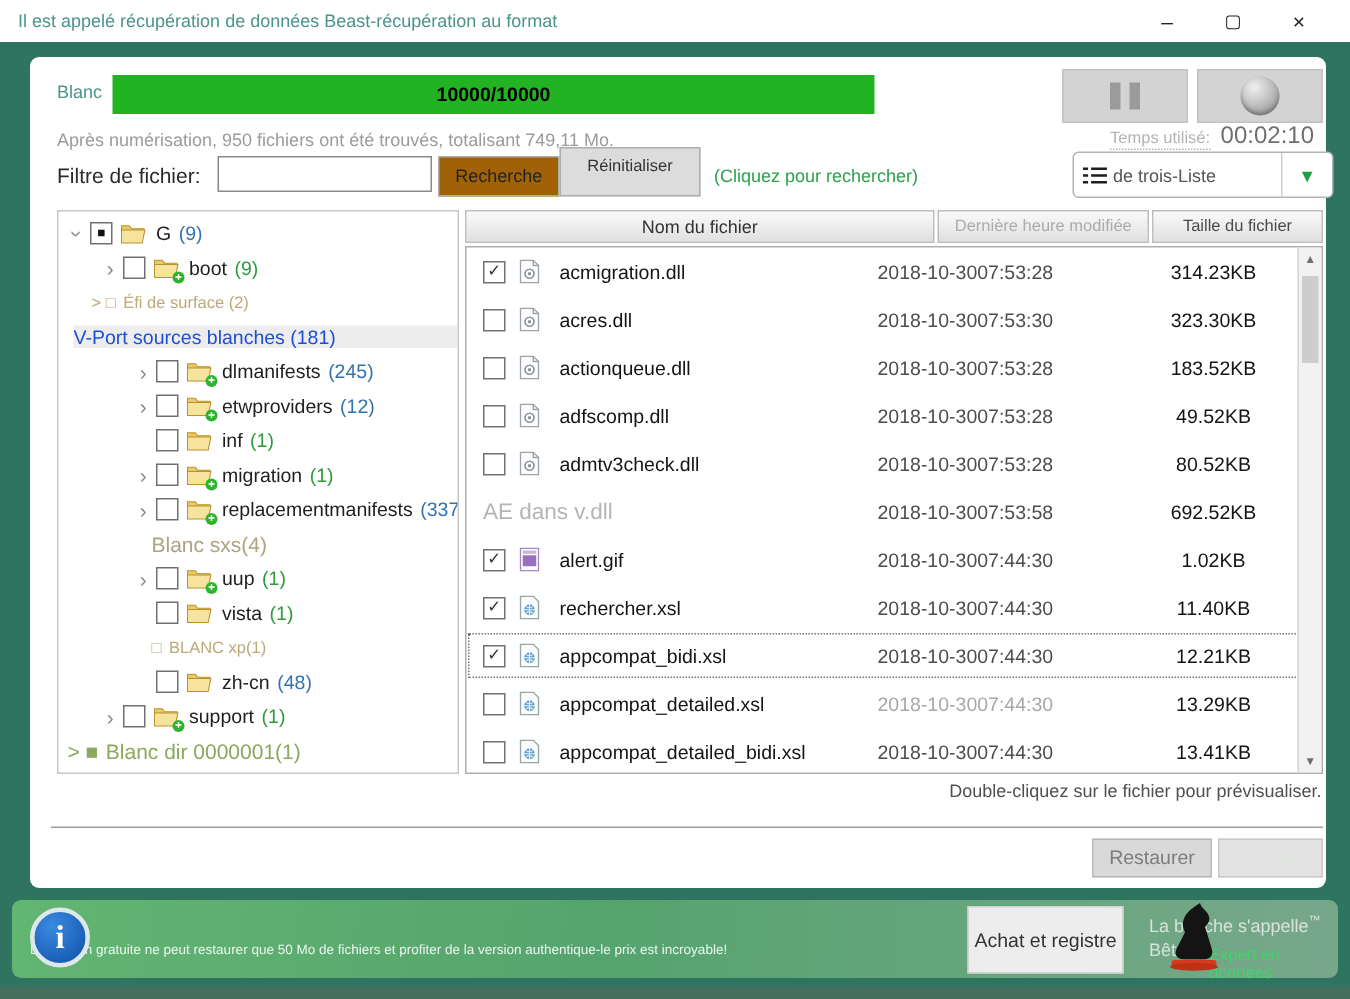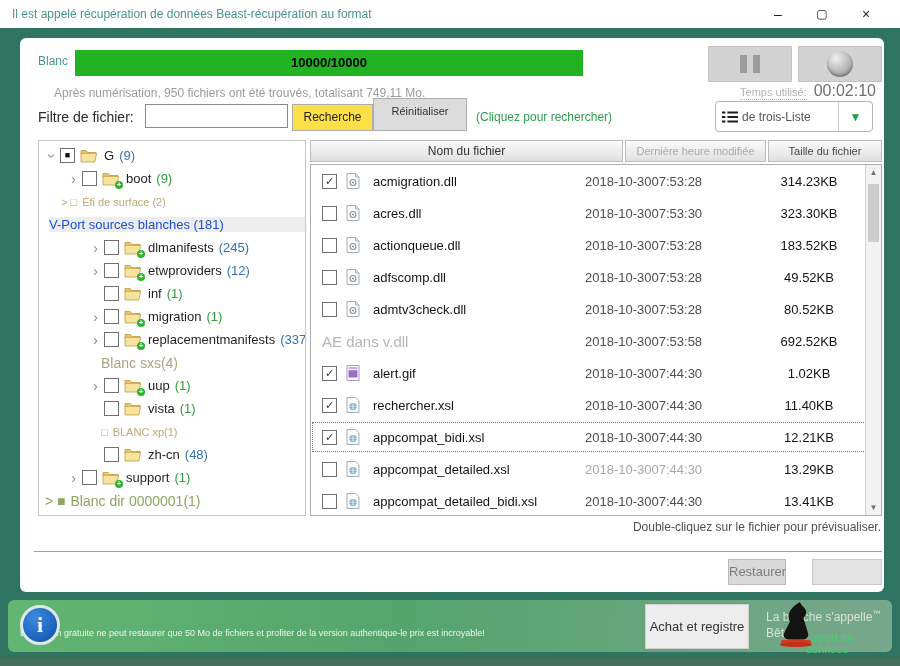--- a/index.html
+++ b/index.html
@@ -21,35 +21,35 @@
   .pbar{position:absolute;left:55px;top:12px;width:508px;height:26px;background:#22b322;
     color:#000;font-weight:bold;font-size:13px;text-align:center;line-height:26px}
   .ctrlbtn{position:absolute;top:8px;width:84px;height:36px;background:#d3d3d3;
     border:1px solid #c2c2c2;box-sizing:border-box;display:flex;align-items:center;justify-content:center}
   .ctrlbtn.pause{left:688px}
   .ctrlbtn.stop{left:778px}
   .pause-bar{display:inline-block;width:7px;height:18px;background:#9b9b9b;margin:0 3px}
   .stop-orb{width:26px;height:26px;border-radius:50%;
     background:radial-gradient(circle at 35% 28%,#f0f0f0,#a4a4a4 72%);
     box-shadow:inset 0 -2px 3px rgba(0,0,0,.28)}
-  .status{position:absolute;left:34px;top:48px;color:#9b9b9b;font-size:12px}
+  .status{position:absolute;left:18px;top:48px;color:#9b9b9b;font-size:12px}
   .time{position:absolute;right:8px;top:44px;display:flex;align-items:baseline;gap:7px}
   .time-label{color:#b3b3b3;font-size:11px;border-bottom:1px dotted #b3b3b3;padding-bottom:1px}
   .time-value{color:#6f6f6f;font-size:16px}
   
   .filter-label{position:absolute;left:18px;top:71px;font-size:14px;color:#2b2b2b}
   .filter-input{position:absolute;left:125px;top:66px;width:143px;height:24px;
     border:1px solid #8a8a8a;font-size:13px;padding:0 5px;box-sizing:border-box}
   .btn{box-sizing:border-box;cursor:default}
-  .btn-search{position:absolute;left:272px;top:66px;width:81px;height:27px;background:#fde047;
+  .btn-search{position:absolute;left:272px;top:66px;width:81px;height:27px;background:#a16207;
     border:1px solid #adadad;font-size:12px;color:#222;text-align:center;line-height:25px}
   .btn-reset{position:absolute;left:353px;top:60px;width:94px;height:33px;background:#dcdcdc;
     border:1px solid #adadad;font-size:11px;color:#333;text-align:center;line-height:25px}
   .hint{position:absolute;left:456px;top:72px;color:#2ea04c;font-size:12px}
-  .dropdown{position:absolute;left:695px;top:63px;width:158px;height:31px;border:1px solid #b3b3b3;
+  .dropdown{position:absolute;left:695px;top:63px;width:174px;height:31px;border:1px solid #b3b3b3;
     border-radius:4px;background:#fff;display:flex;align-items:center;box-sizing:border-box}
   .dd-icon{margin:0 4px 0 6px;flex:none;display:flex}
   .dd-text{color:#555;font-size:12px;flex:1;white-space:nowrap;overflow:hidden}
   .dd-arrow{width:33px;align-self:stretch;border-left:1px solid #cfcfcf;display:flex;
     align-items:center;justify-content:center;color:#1f9e43;font-size:12px}
   
   .tree{position:absolute;left:18px;top:102px;width:268px;height:376px;border:1px solid #c6c6c6;
     box-sizing:border-box;overflow:hidden;padding-top:3px;background:#fff}
   .tree-row{height:23px;display:flex;align-items:center;font-size:13px;white-space:nowrap;box-sizing:border-box}
   .chev{width:17px;flex:none;color:#8a8a8a;font-size:14px;text-align:center;line-height:14px}
@@ -90,21 +90,21 @@
   .vscroll{position:absolute;right:0;top:0;width:16px;height:100%;background:#f2f2f2;
     border-left:1px solid #d5d5d5;box-sizing:border-box}
   .sarrow{position:absolute;left:0;width:100%;height:15px;color:#6f6f6f;font-size:8px;
     text-align:center;line-height:15px}
   .sarrow.up{top:0}
   .sarrow.dn{bottom:0}
   .sthumb{position:absolute;left:2px;top:19px;width:11px;height:58px;background:#cdcdcd}
   
   .preview-hint{position:absolute;right:3px;top:482px;font-size:12px;color:#4f4f4f}
   .divider{position:absolute;left:14px;right:2px;top:513px;border-top:1px solid #9e9e9e}
-  .btn-restore{position:absolute;left:708px;top:521px;width:58px;height:26px;background:#d9d9d9;
+  .btn-restore{position:absolute;left:708px;top:521px;width:80px;height:26px;background:#d9d9d9;
     border:1px solid #b9b9b9;color:#7d7d7d;font-size:13px;text-align:center;line-height:24px}
   .btn-cancel{position:absolute;left:792px;top:521px;width:70px;height:26px;background:#e3e3e3;
     border:1px solid #c9c9c9;color:#dfe4de;font-size:13px;text-align:center;line-height:24px}
   
   .footer{position:absolute;left:8px;top:600px;width:884px;height:52px;border-radius:6px;
     background:linear-gradient(95deg,#63b572 0%,#55a46e 45%,#78a78b 100%);z-index:2}
   .info-icon{position:absolute;left:12px;top:5px;width:40px;height:40px;border-radius:50%;
     background:radial-gradient(circle at 35% 28%,#3b8ae0,#0f4fa8);border:3px solid #dde8ea;
     box-sizing:border-box;color:#fff;font-size:22px;font-weight:bold;text-align:center;line-height:33px;
     font-family:"Liberation Serif",serif;z-index:3}

